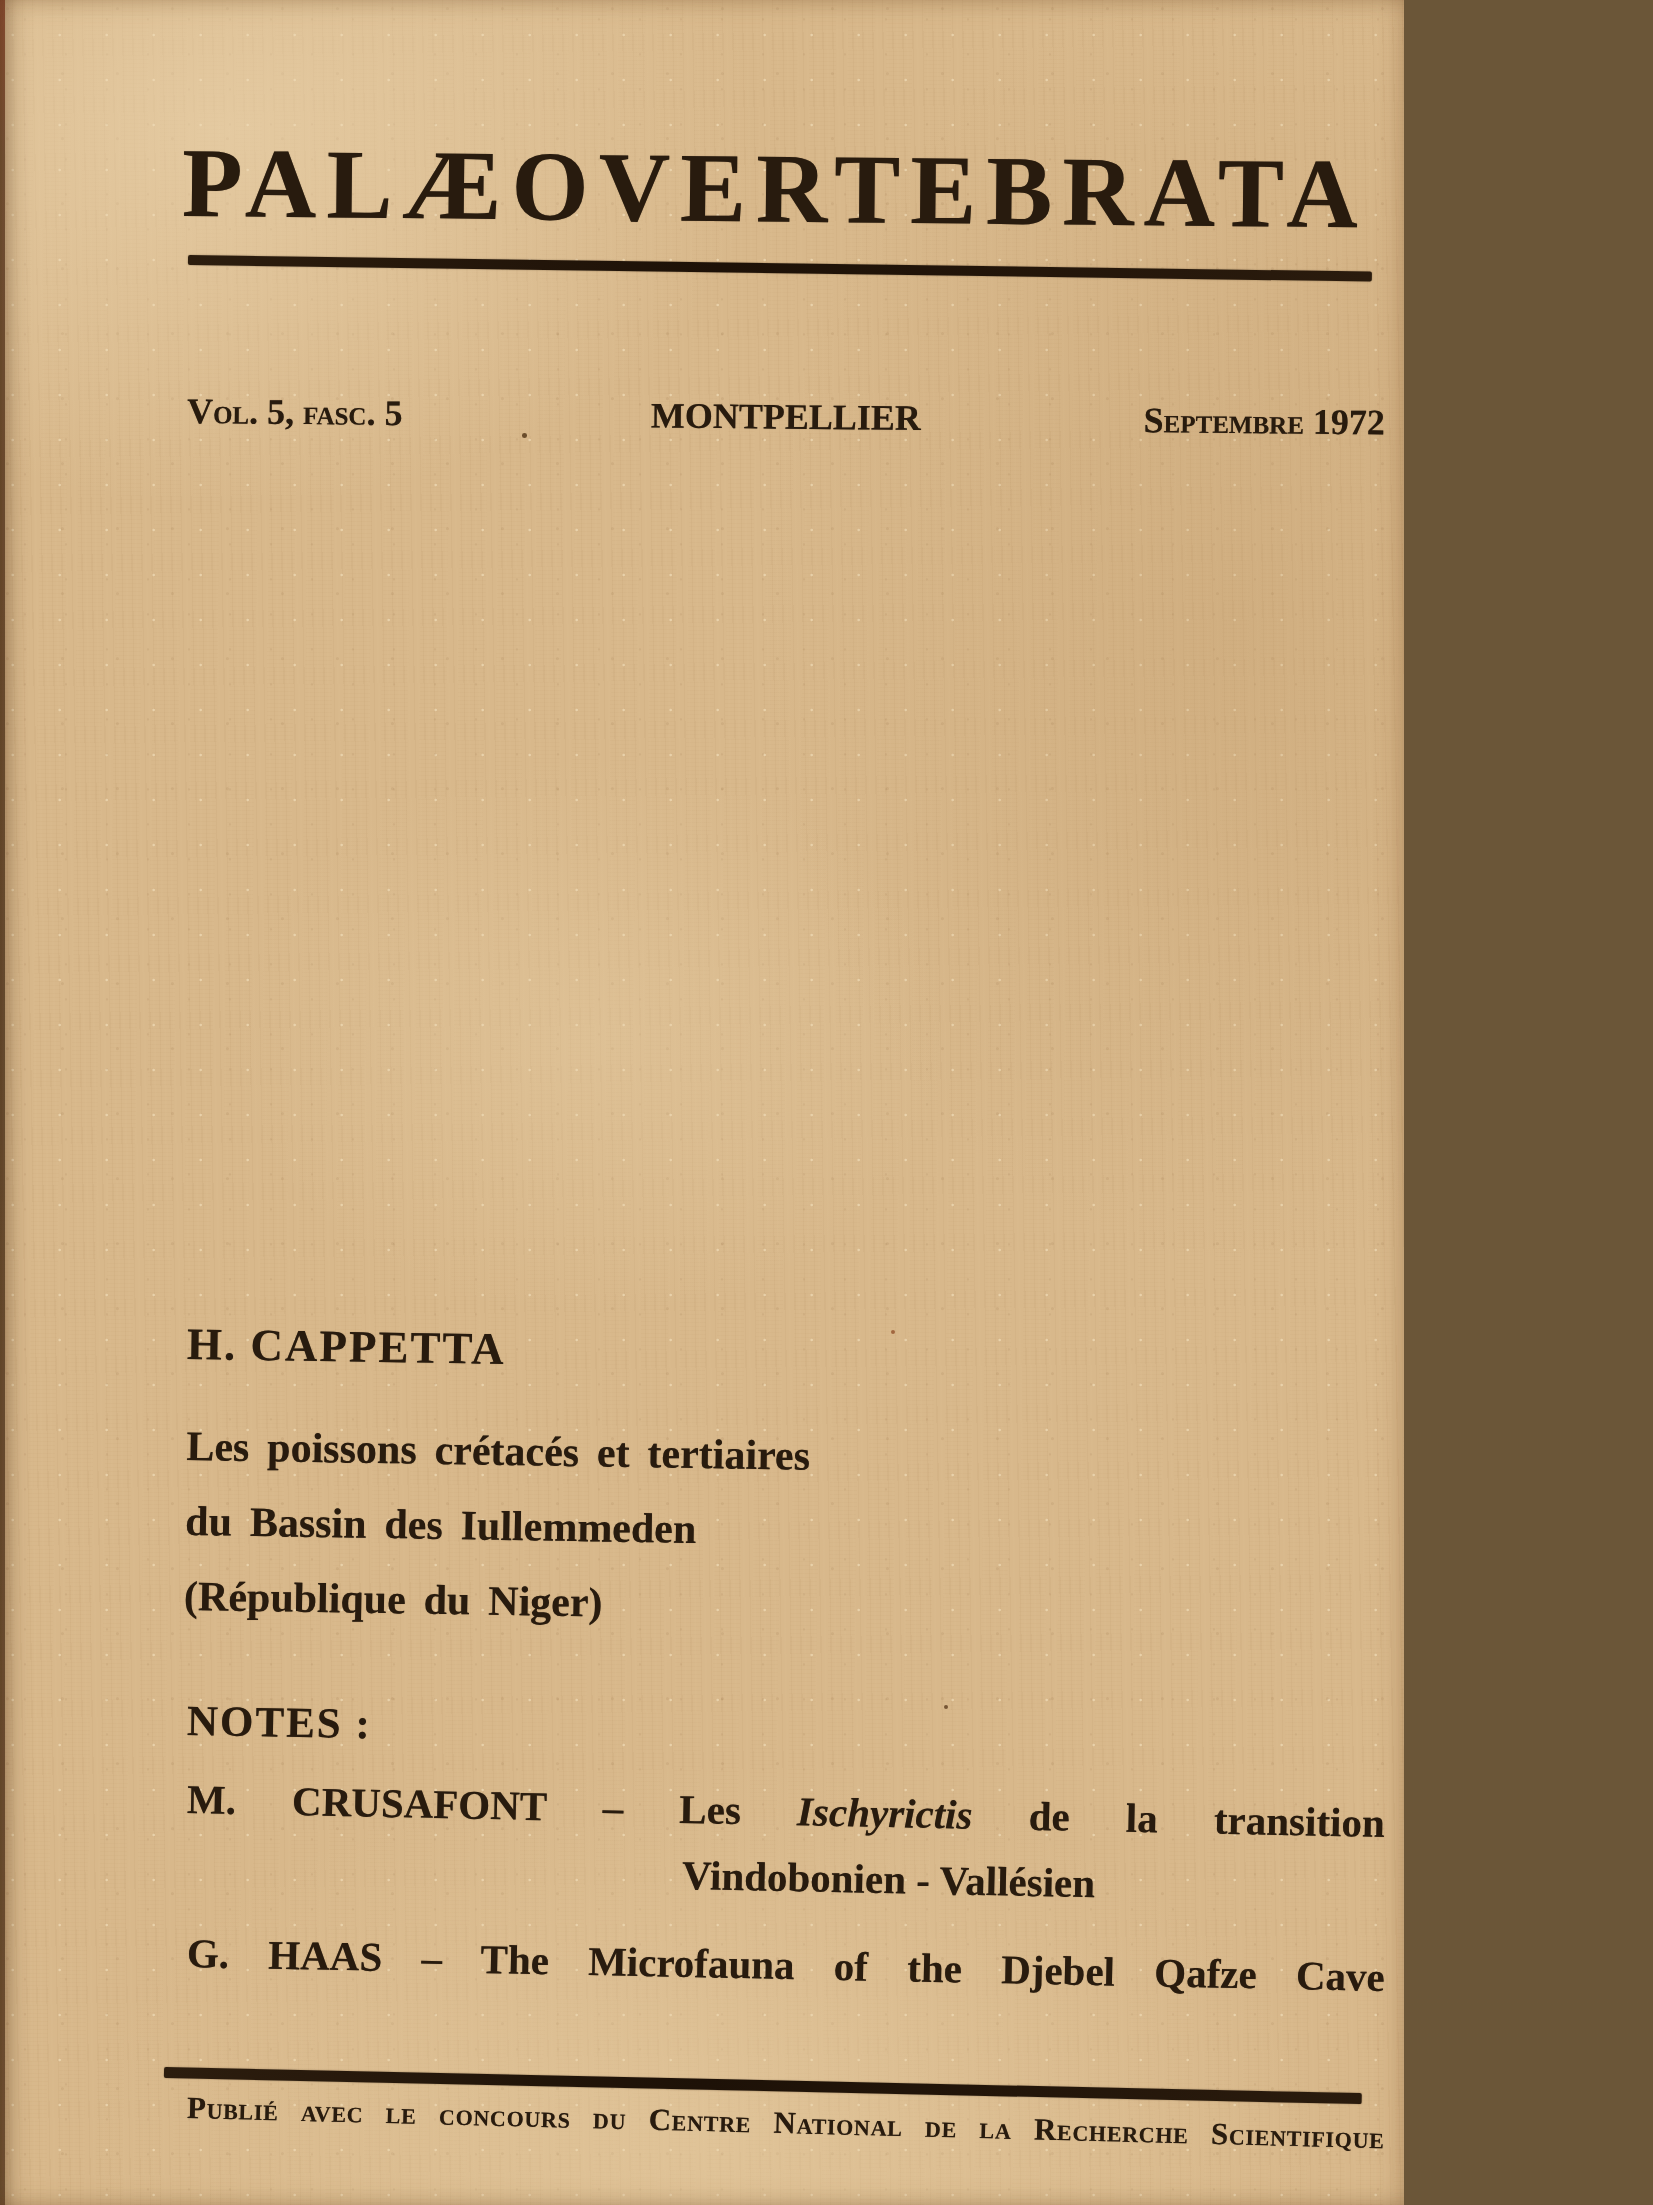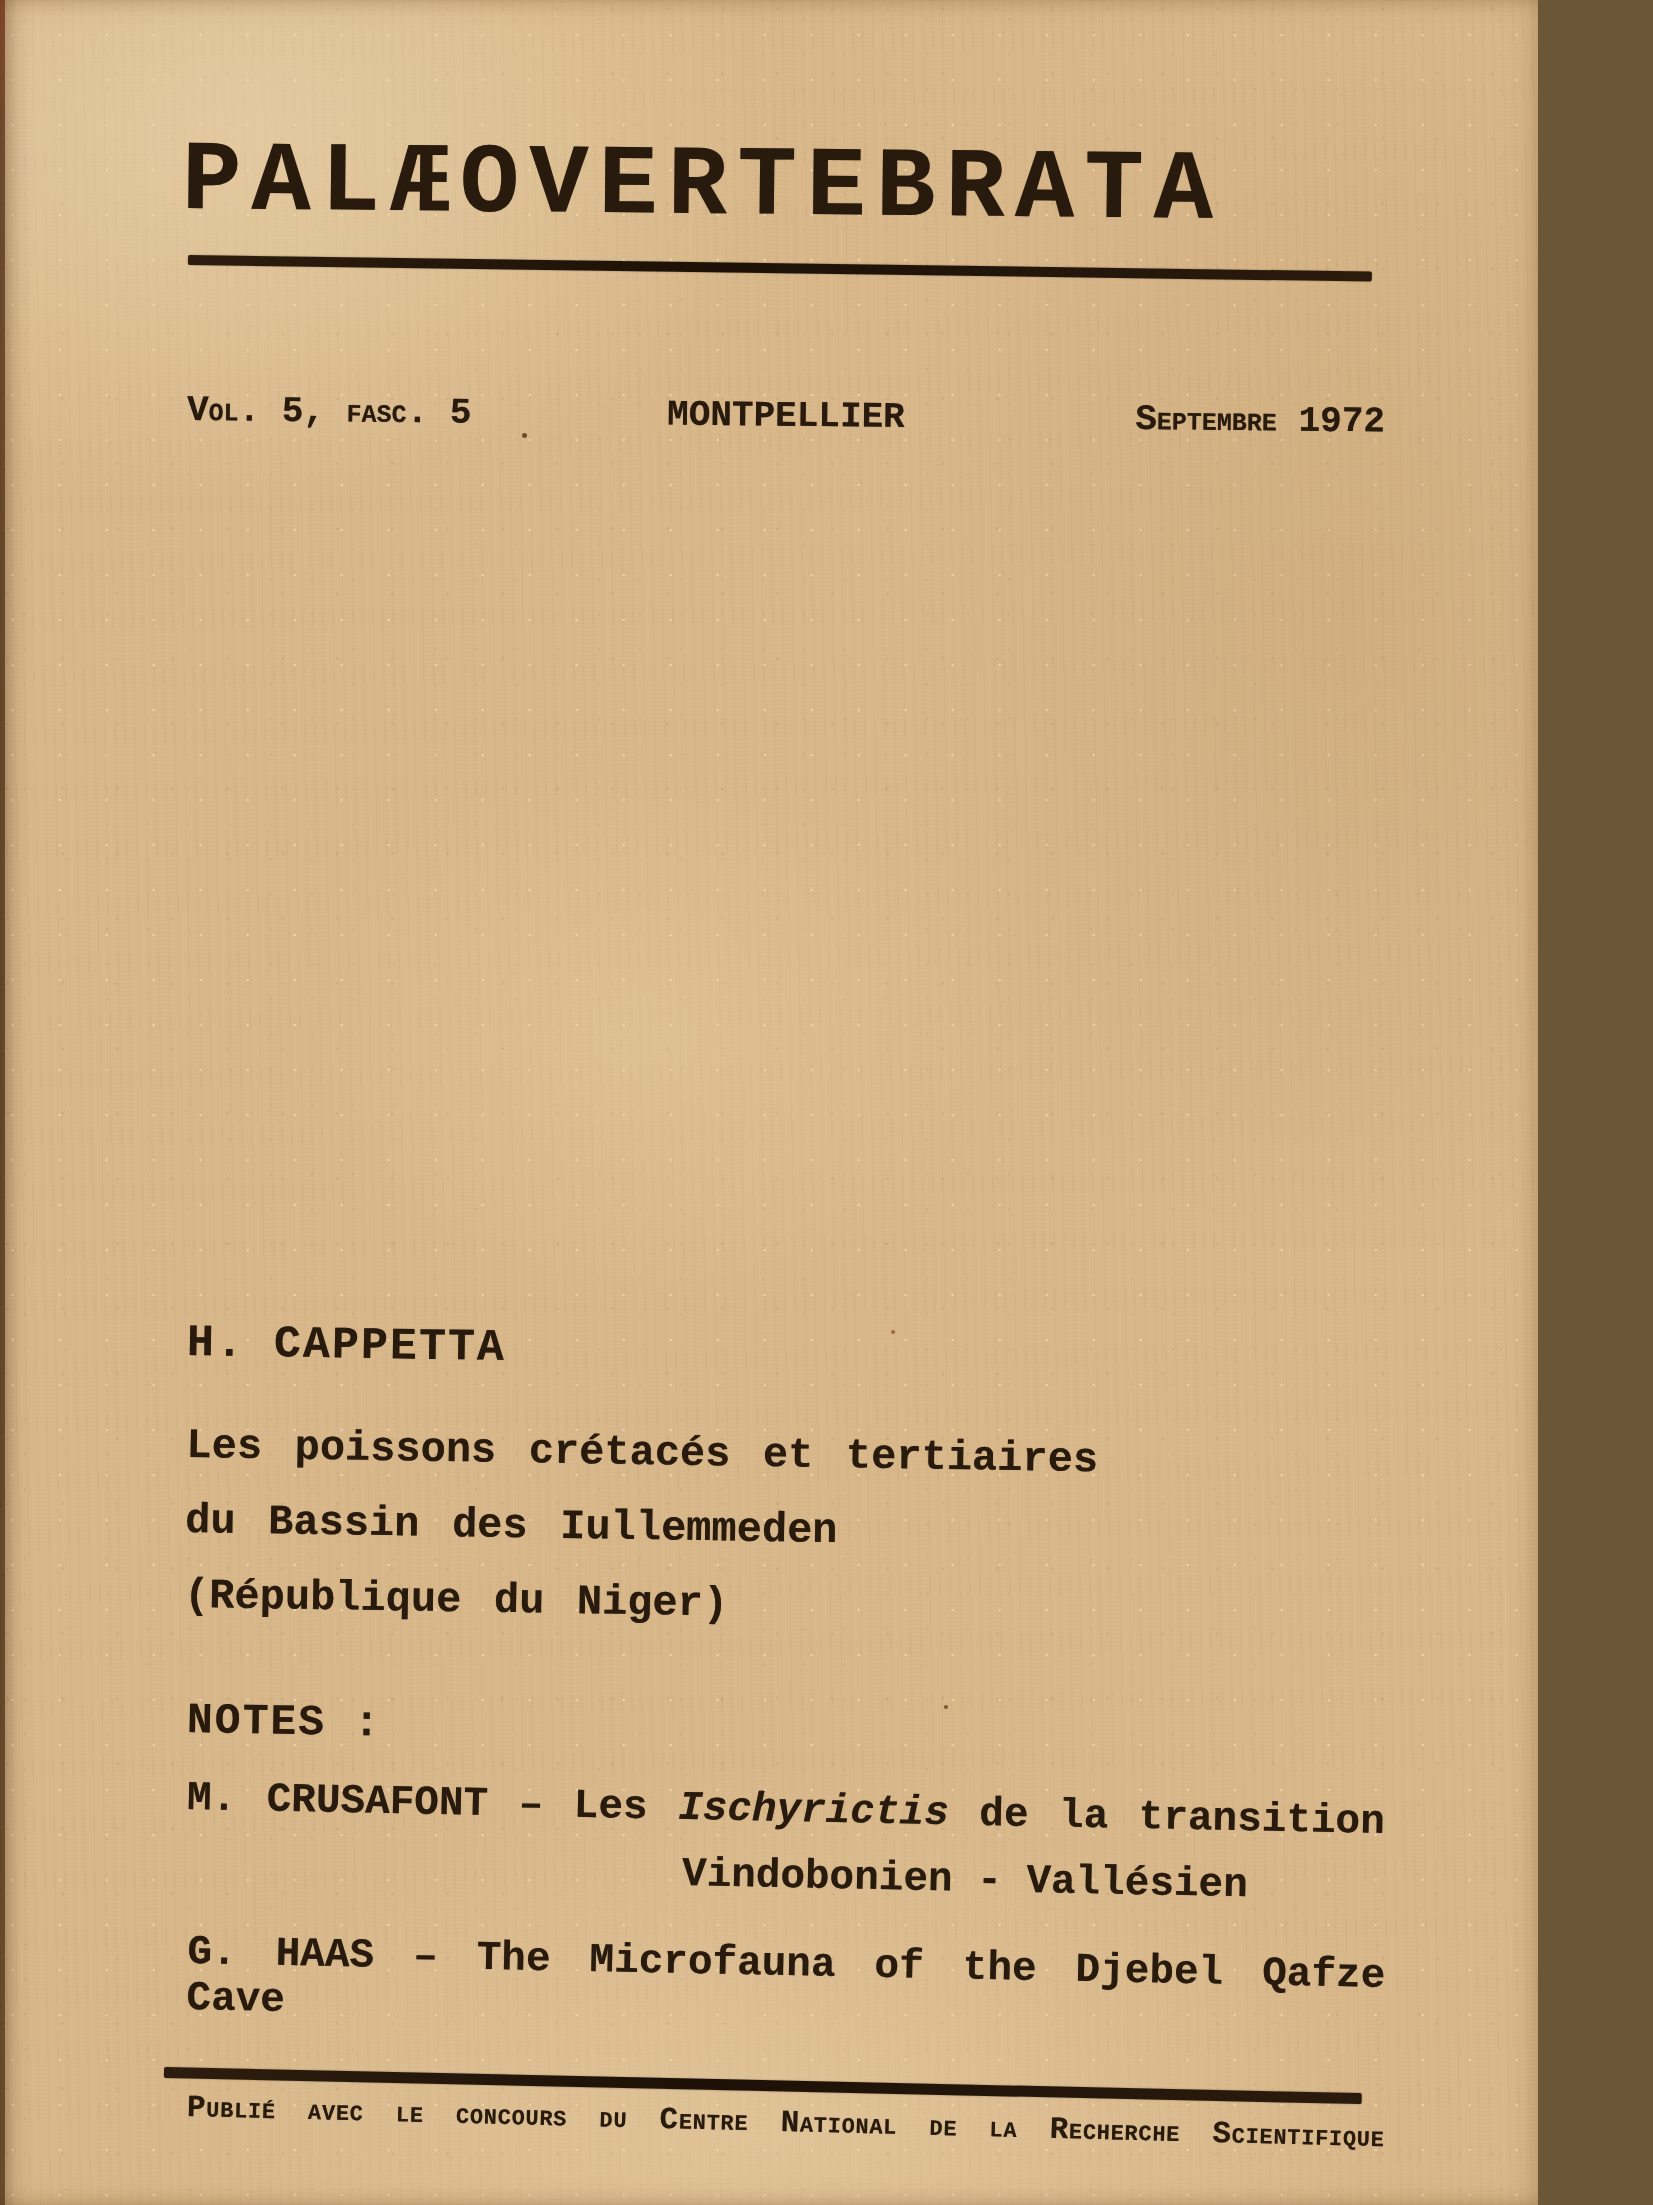--- a/index.html
+++ b/index.html
@@ -1,32 +1,32 @@
 <!DOCTYPE html>
 <html style="font-size:10.7px"><head>
 <meta charset="utf-8">
 <style>
   html,body{margin:0;padding:0;background:#6b5638;}
   .page{
     position:relative;
-    width:1538px;height:2205px;
+    width:1404px;height:2205px;
     overflow:hidden;
     background-color:#d8b88b;
     background-image:
       radial-gradient(869px 601px at 16% 6%, rgba(240,219,182,.50), transparent 62%),
       radial-gradient(735px 1002px at 88% 28%, rgba(166,122,70,.16), transparent 65%),
       radial-gradient(601px 468px at 42% 47%, rgba(235,212,172,.30), transparent 60%),
       radial-gradient(1002px 601px at 50% 97%, rgba(236,213,172,.38), transparent 62%),
       radial-gradient(circle at 7.4px 8.7px, rgba(120,80,38,.10) 0 1px, transparent 2px),
       radial-gradient(circle at 25px 19.4px, rgba(120,80,38,.09) 0 0.7px, transparent 1.6px),
       radial-gradient(circle at 12.7px 35px, rgba(247,231,198,.55) 0 0.8px, transparent 1.7px),
       repeating-linear-gradient(89deg, rgba(138,95,48,.050) 0 1.3px, rgba(0,0,0,0) 1.3px 4px, rgba(230,205,162,.055) 4px 6px, rgba(0,0,0,0) 6px 10px),
       repeating-linear-gradient(1.5deg, rgba(158,113,60,.035) 0 0.7px, rgba(0,0,0,0) 0.7px 4px);
     background-size:auto,auto,auto,auto, 55px 65px, 41px 35px, 47px 45px, auto, auto;
-    font-family:Liberation Mono, monospace;
+    font-family:Liberation Serif, serif;
   }
   .vignette{
     position:absolute;inset:0;pointer-events:none;
     box-shadow:
       inset 17.4px 0 23px -12px rgba(72,42,18,.50),
       inset -14.7px 0 31px -17.4px rgba(120,80,40,.38),
       inset 0 16px 33px -20px rgba(130,90,45,.22),
       inset 0 -14.7px 31px -18.7px rgba(120,82,42,.22);
   }
   .left-edge{

